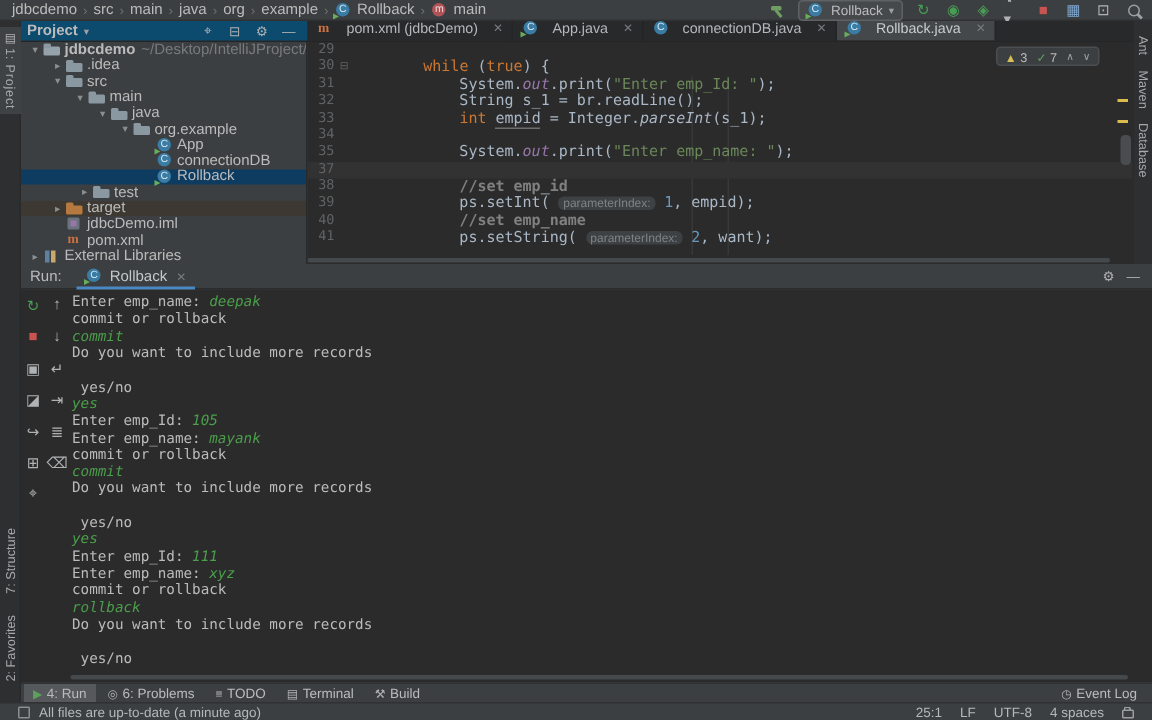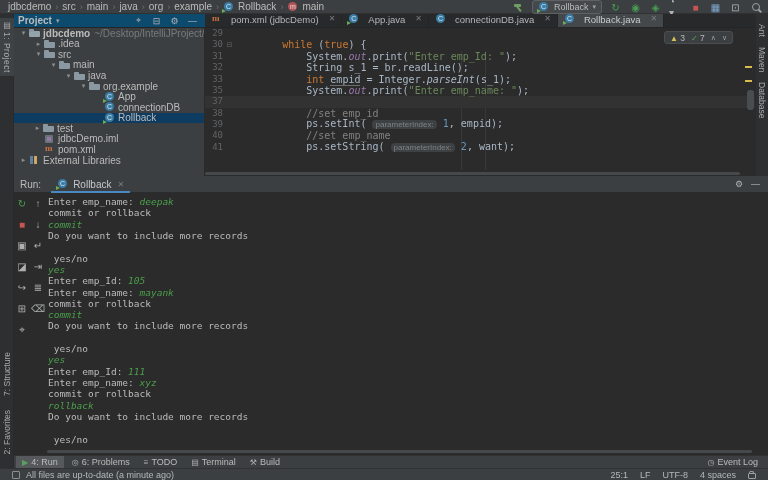--- a/index.html
+++ b/index.html
@@ -60,27 +60,27 @@
   .tic-method::before{content:"m";position:absolute;left:1px;top:0;width:9px;height:9px;border-radius:50%;
      background:#B05356;color:#F0DADA;font-size:7px;line-height:9px;text-align:center;}
   .tic-maven::before{content:"m";position:absolute;left:1px;top:-1px;color:#CB7243;font:bold 9px "Liberation Serif",serif;}
   .tic-iml::before{content:"";position:absolute;left:1px;top:1px;width:8px;height:8px;background:#6A737B;border-radius:1px;}
   .tic-iml::after{content:"";position:absolute;left:3px;top:3px;width:4px;height:4px;background:#9876AA;}
   .tic-libs::before{content:"";position:absolute;left:1px;top:1px;width:3px;height:8px;background:#5E81A0;}
   .tic-libs::after{content:"";position:absolute;left:5px;top:1px;width:3px;height:8px;background:#C9A86A;}
 
   
   #editor{position:absolute;left:205px;top:28px;width:550px;height:148px;background:#2B2B2B;overflow:hidden;}
-  .eline{display:flex;height:11.38px;line-height:11.38px;font-size:10px;white-space:pre;align-items:flex-end;}
+  .eline{display:flex;height:11.38px;line-height:11.38px;font-size:10px;white-space:pre;}
   .eline.caret{background:#323232;}
   .lnum{flex:0 0 18px;text-align:right;color:#606366;font-family:"DejaVu Sans Mono",monospace;font-size:9px;padding-right:2px;}
   .fold{flex:0 0 9px;color:#606366;font-size:7px;text-align:center;}
   .lcode{font-family:"DejaVu Sans Mono",monospace;color:#A9B7C6;}
   .tk-p{color:#A9B7C6;} .tk-k{color:#CC7832;} .tk-s{color:#6A8759;} .tk-n{color:#6897BB;}
-  .tk-c{color:#808080;} .tk-f{color:#9876AA;font-style:italic;}
+  .tk-c{color:#808080;font-weight:bold;} .tk-f{color:#9876AA;font-style:italic;}
   .tk-u{border-bottom:1px solid #6E6E6E;} .tk-i{font-style:italic;}
   .tk-h{background:#3E4143;color:#7E8287;border-radius:4px;padding:0 3px;font-family:"Liberation Sans",sans-serif;font-size:8px;}
   .guide{position:absolute;width:1px;background:#383838;top:23px;bottom:6px;}
   #inspect-widget{position:absolute;right:22px;top:3px;display:flex;align-items:center;gap:6px;background:#3C3F41;
       border:1px solid #4B4E50;border-radius:3px;padding:0 5px;height:11px;font-size:8.5px;}
   .warn-tri{color:#D6BF55;font-size:8px;}
   .ok-chk{color:#5BA15B;font-size:8px;}
   .nav-ar{color:#9DA0A2;font-size:7px;}
   .stripe-mark{position:absolute;width:7px;height:2px;background:#D9BB4E;right:3px;}
   #ed-vthumb{position:absolute;right:1px;top:62px;width:7px;height:20px;background:#4A4D50;border-radius:3px;}
@@ -293,24 +293,29 @@
         <span class="tic tic-class"></span>
         <span class="tlabel">connectionDB</span>
       </div>
       <div class="trow sel" style="padding-left: 79px;">
         <span class="chev"></span>
         <span class="tic tic-class-run">
           <span class="ov"></span>
         </span>
         <span class="tlabel">Rollback</span>
       </div>
-      <div class="trow" style="padding-left: 18px;">
+      <div class="trow" style="padding-left: 18px; margin-left: 19px;">
         <span class="chev">▸</span>
         <span class="tic tic-folder"></span>
         <span class="tlabel">test</span>
+      </div>
+      <div class="trow hl" style="padding-left: 19px;">
+        <span class="chev">▸</span>
+        <span class="tic tic-folder-excluded"></span>
+        <span class="tlabel">target</span>
       </div>
       <div class="trow" style="padding-left: 19px;">
         <span class="chev"></span>
         <span class="tic tic-iml"></span>
         <span class="tlabel">jdbcDemo.iml</span>
       </div>
       <div class="trow" style="padding-left: 19px;">
         <span class="chev"></span>
         <span class="tic tic-maven"></span>
         <span class="tlabel">pom.xml</span>
@@ -324,20 +329,21 @@
 
   <div id="editor">
     <div class="guide" style="left:256px;"></div>
     <div class="guide" style="left:280px;"></div>
     <div id="editor-lines" style="position:relative;">
         <div class="eline"><span class="lnum">29</span><span class="fold"></span><span class="lcode"></span></div>
         <div class="eline"><span class="lnum">30</span><span class="fold">⊟</span><span class="lcode"><span class="tk-p">        </span><span class="tk-k">while</span><span class="tk-p"> (</span><span class="tk-k">true</span><span class="tk-p">) {</span></span></div>
         <div class="eline"><span class="lnum">31</span><span class="fold"></span><span class="lcode"><span class="tk-p">            System.</span><span class="tk-f">out</span><span class="tk-p">.print(</span><span class="tk-s">"Enter emp_Id: "</span><span class="tk-p">);</span></span></div>
         <div class="eline"><span class="lnum">32</span><span class="fold"></span><span class="lcode"><span class="tk-p">            String s_1 = br.readLine();</span></span></div>
         <div class="eline"><span class="lnum">33</span><span class="fold"></span><span class="lcode"><span class="tk-p">            </span><span class="tk-k">int</span><span class="tk-p"> </span><span class="tk-u">empid</span><span class="tk-p"> = Integer.</span><span class="tk-i">parseInt</span><span class="tk-p">(s_1);</span></span></div>
+        <div class="eline"><span class="lnum">34</span><span class="fold"></span><span class="lcode"></span></div>
         <div class="eline"><span class="lnum">35</span><span class="fold"></span><span class="lcode"><span class="tk-p">            System.</span><span class="tk-f">out</span><span class="tk-p">.print(</span><span class="tk-s">"Enter emp_name: "</span><span class="tk-p">);</span></span></div>
         <div class="eline caret"><span class="lnum">37</span><span class="fold"></span><span class="lcode"></span></div>
         <div class="eline"><span class="lnum">38</span><span class="fold"></span><span class="lcode"><span class="tk-p">            </span><span class="tk-c">//set emp_id</span></span></div>
         <div class="eline"><span class="lnum">39</span><span class="fold"></span><span class="lcode"><span class="tk-p">            ps.setInt( </span><span class="tk-h">parameterIndex:</span><span class="tk-p"> </span><span class="tk-n">1</span><span class="tk-p">, empid);</span></span></div>
         <div class="eline"><span class="lnum">40</span><span class="fold"></span><span class="lcode"><span class="tk-p">            </span><span class="tk-c">//set emp_name</span></span></div>
         <div class="eline"><span class="lnum">41</span><span class="fold"></span><span class="lcode"><span class="tk-p">            ps.setString( </span><span class="tk-h">parameterIndex:</span><span class="tk-p"> </span><span class="tk-n">2</span><span class="tk-p">, want);</span></span></div>
       </div>
     <div id="inspect-widget">
       <span><span class="warn-tri">▲</span> <span>3</span></span>
       <span><span class="ok-chk">✓</span> <span>7</span></span>

